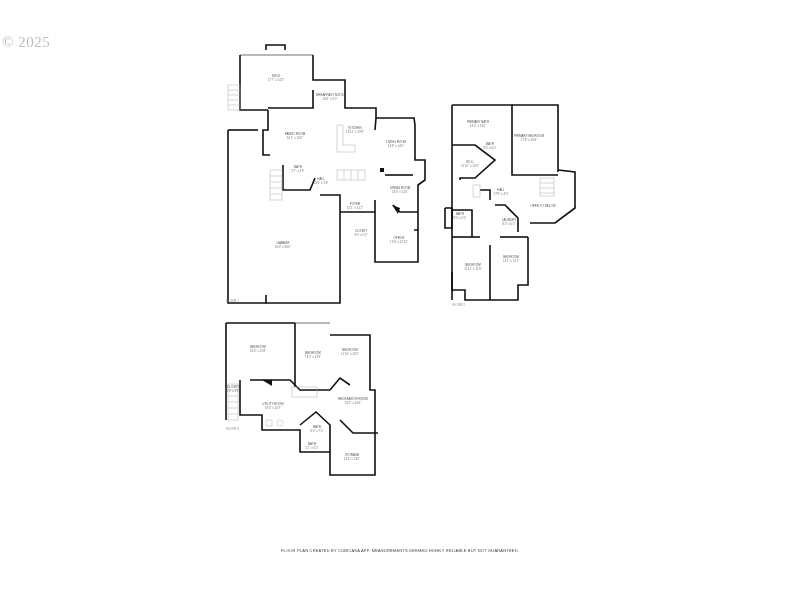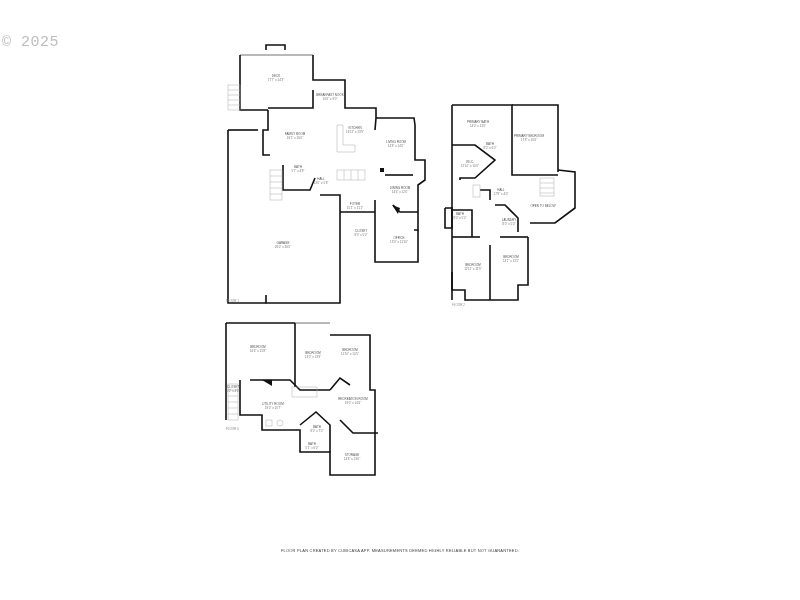--- a/index.html
+++ b/index.html
@@ -1,17 +1,17 @@
 <!DOCTYPE html>
 <html><head>
 <meta charset="utf-8">
 <style>
   html, body { margin:0; padding:0; }
   body { width:800px; height:600px; background:#ffffff; position:relative; overflow:hidden; font-family:"Liberation Sans", sans-serif; }
-  .copyright { position:absolute; left:2px; top:34px; font-family:Liberation Mono, monospace; font-size:15px; color:#bdbdbd; letter-spacing:0.5px; }
+  .copyright { position:absolute; left:2px; top:34px; font-family:Liberation Serif, serif; font-size:15px; color:#bdbdbd; letter-spacing:0.5px; }
   svg.plan { position:absolute; left:0; top:0; }
   .room-label { position:absolute; font-size:3px; color:#555; text-align:center; line-height:4px; white-space:nowrap; transform:translateX(-50%); }
   .room-label .dim { display:block; color:#777; }
   .floor-tag { position:absolute; font-size:3px; color:#888; }
   .footer { position:absolute; left:0; width:800px; top:548px; text-align:center; font-size:4px; color:#444; letter-spacing:0.2px; }
 </style>
 </head>
 <body>
 
 <div class="copyright">© 2025</div>

